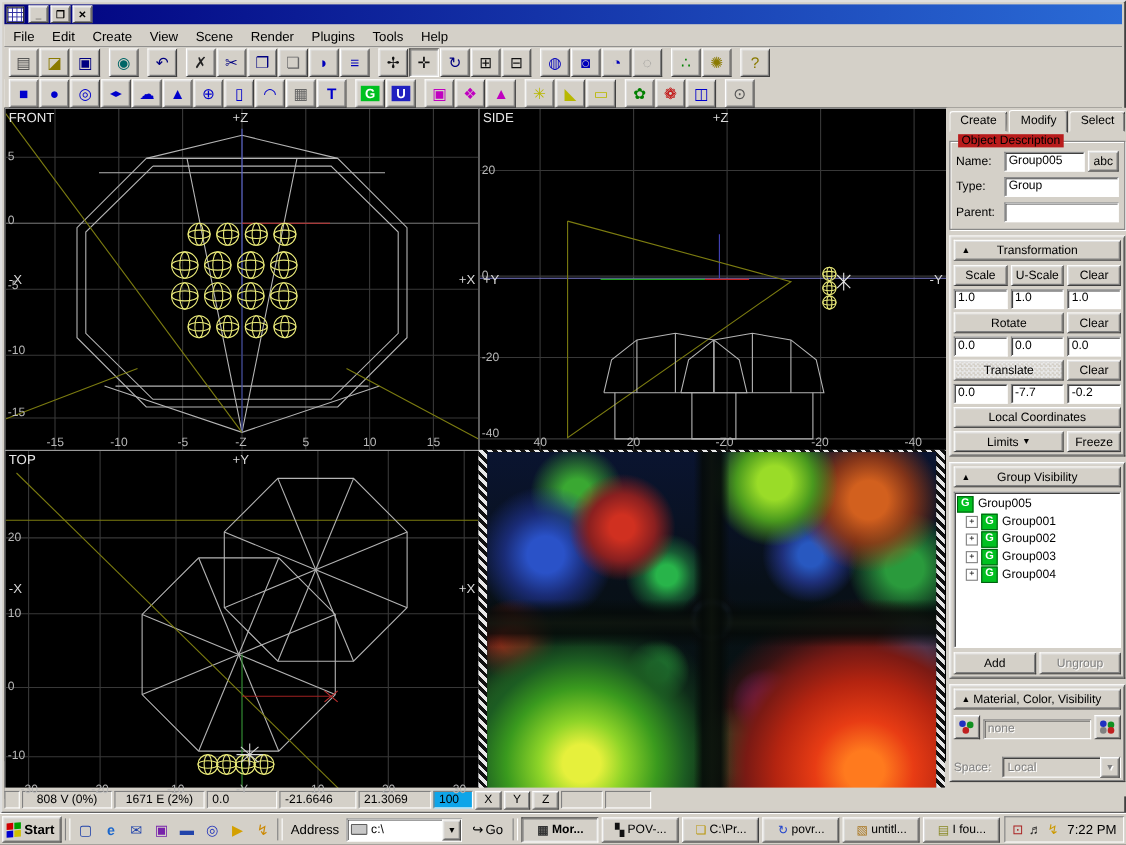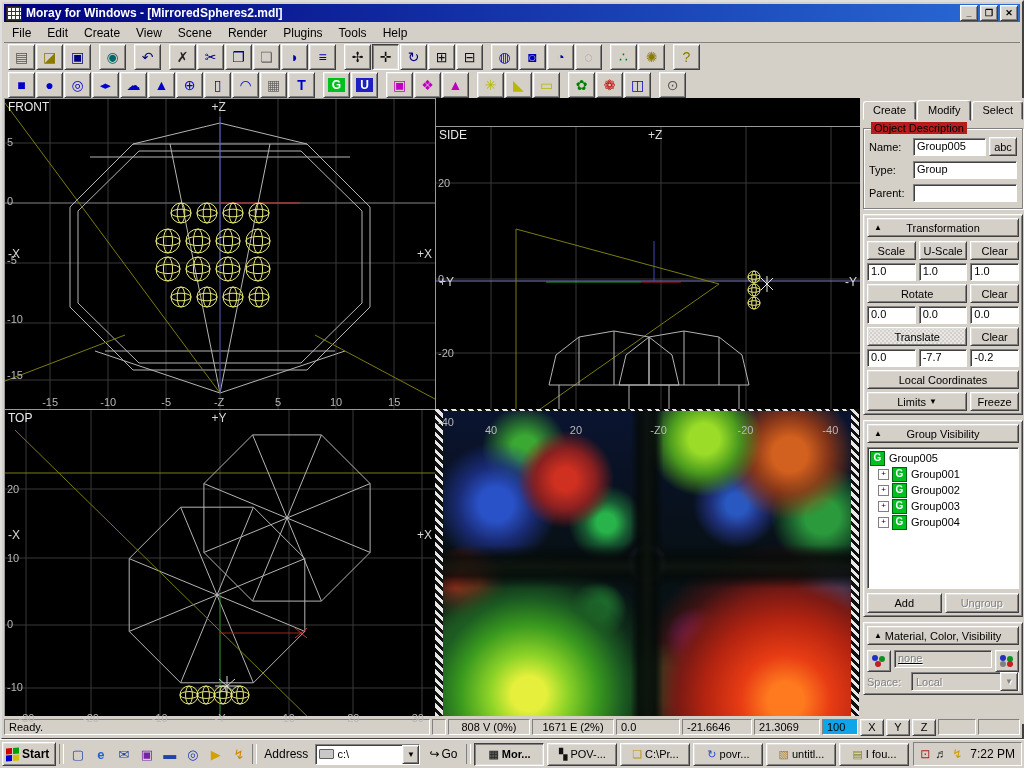--- a/index.html
+++ b/index.html
@@ -37,21 +37,21 @@
   .flat{transform:scaleY(.5);display:inline-block;}
   
   .workspace{position:absolute;left:2px;top:96px;right:2px;bottom:46px;background:#000;}
   .vp{position:absolute;background:#000;border:1px solid #9a9a9a;overflow:hidden;}
   .vp svg{position:absolute;left:0;top:0;}
   .vp-label{position:absolute;left:3px;top:1px;color:#e8e8e8;font-size:12px;z-index:3;}
   .ax{position:absolute;color:#d8d8d8;font-size:12px;z-index:3;}
   .tick{position:absolute;color:#b8b8b8;font-size:11px;z-index:3;transform:translate(-50%,0);}
   .tick.yt{transform:none;}
   .vp-front{left:0;top:0;width:430px;height:310px;}
-  .vp-side{left:431px;top:0;width:424px;height:310px;margin-top:28px;}
+  .vp-side{left:431px;top:0;width:424px;height:310px;}
   .vp-top{left:0;top:311px;width:430px;height:315px;}
   .vp-render{left:431px;top:311px;width:424px;height:315px;border:none;
     background:repeating-linear-gradient(45deg,#e8e8e8 0 3px,#111 3px 6px);}
   .render-img{position:absolute;inset:2px 8px 2px 8px;background-color:#060a12;
     background-image:
       linear-gradient(90deg,transparent 46%,rgba(5,10,8,.85) 48%,rgba(12,18,12,.92) 50%,rgba(5,10,8,.85) 52%,transparent 54%),
       linear-gradient(180deg,transparent 43%,rgba(5,10,8,.8) 47%,rgba(14,20,14,.9) 50%,rgba(5,10,8,.8) 53%,transparent 57%),
       radial-gradient(circle at 50% 49%,#0a0f16 0 4%,rgba(40,55,80,.85) 6%,rgba(10,14,20,.9) 8%,transparent 11%),
       radial-gradient(circle at 21% 91%,#e6f03c 0 4%,#8ed428 9%,#3a9a1e 16%,#1c5c22 22%,rgba(20,60,30,.6) 27%,transparent 33%),
       radial-gradient(circle at 84% 93%,#ff7a1e 0 4%,#e83c14 10%,#b42410 18%,#7a1a14 24%,rgba(90,20,20,.6) 29%,transparent 35%),
@@ -86,21 +86,21 @@
   .sec-head .arr{position:absolute;left:6px;font-size:8px;}
   .trow{display:flex;gap:3px;margin-bottom:3px;}
   .trow .btn{height:17px;flex:1;font-size:11px;}
   .trow .field{flex:1;}
   .wide2{flex:2.1 !important;}
   .treebox{height:136px;background:#fff;border:1px solid;border-color:#808080 #fff #fff #808080;box-shadow:inset 1px 1px 0 #404040;padding:2px;overflow:hidden;}
   .tnode{display:flex;align-items:center;height:16px;}
   .tnode.child{padding-left:8px;}
   .expander{width:9px;height:9px;border:1px solid #808080;background:#fff;font-size:8px;line-height:7px;text-align:center;margin-right:3px;color:#000;}
   .gicon{width:13px;height:13px;background:#00c020;border:1px solid #006010;color:#fff;font-weight:bold;font-size:10px;line-height:12px;text-align:center;margin-right:4px;}
-  .matrow{display:flex;gap:3px;align-items:flex-start;margin-bottom:0;text-decoration:underline;}
+  .matrow{display:flex;gap:3px;align-items:flex-end;margin-bottom:16px;}
   .micon{width:22px;height:20px;font-size:8px;}
   .dots{position:relative;width:14px;height:12px;}
   .dot{position:absolute;width:6px;height:6px;border-radius:50%;}
   .spacerow{display:flex;align-items:center;gap:4px;}
   .combo{flex:1;display:flex;height:17px;background:#d4d0c8;border:1px solid;border-color:#808080 #fff #fff #808080;box-shadow:inset 1px 1px 0 #404040;align-items:center;padding-left:4px;}
   .combo .darr{margin-left:auto;width:16px;height:100%;font-size:8px;}
   
   .statusbar{position:absolute;left:2px;right:2px;bottom:2px;height:18px;background:#d4d0c8;display:flex;align-items:center;gap:2px;padding-top:2px;}
   .spanel{height:14px;border:1px solid;border-color:#808080 #fff #fff #808080;padding:0 4px;display:flex;align-items:center;white-space:nowrap;}
   .sb-ready{flex:1;}
@@ -126,21 +126,20 @@
   .clock{font-size:12px;padding-left:3px;}
 </style>
 </head>
 <body>
 
 <div class="screen">
   <div class="window">
 
     <div class="titlebar">
       <span class="title-icon"></span>
-      <span class="title-text">Moray for Windows - [MirroredSpheres2.mdl]</span>
       <span class="wbtns">
         <span class="wbtn raised btn">_</span>
         <span class="wbtn raised btn">❐</span>
         <span class="wbtn raised btn">✕</span>
       </span>
     </div>
 
     <div class="menubar" id="menubar">
         <span class="menu-item">File</span>
         <span class="menu-item">Edit</span>
@@ -669,21 +668,20 @@
             <div class="combo">
               <span class="disabled">Local</span>
               <span class="darr raised btn disabled">▼</span>
             </div>
           </div>
         </div>
       </div>
     </div>
 
     <div class="statusbar">
-      <div class="spanel sb-ready">Ready.</div>
       <div class="spanel" style="width:4px"></div>
       <div class="spanel" style="width:72px;justify-content:center">808 V (0%)</div>
       <div class="spanel" style="width:72px;justify-content:center">1671 E (2%)</div>
       <div class="spanel" style="width:54px">0.0</div>
       <div class="spanel" style="width:60px">-21.6646</div>
       <div class="spanel" style="width:56px">21.3069</div>
       <div class="spanel" style="width:26px;background:#0ea5e9">100</div>
       <div class="btn raised sb-xyz">X</div>
       <div class="btn raised sb-xyz">Y</div>
       <div class="btn raised sb-xyz">Z</div>

